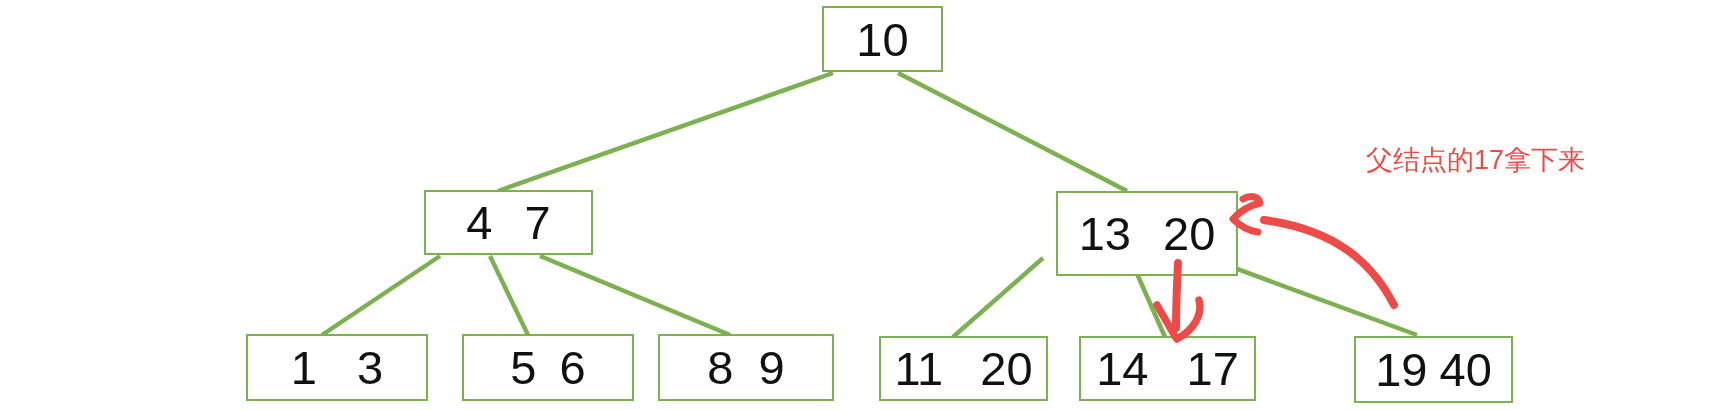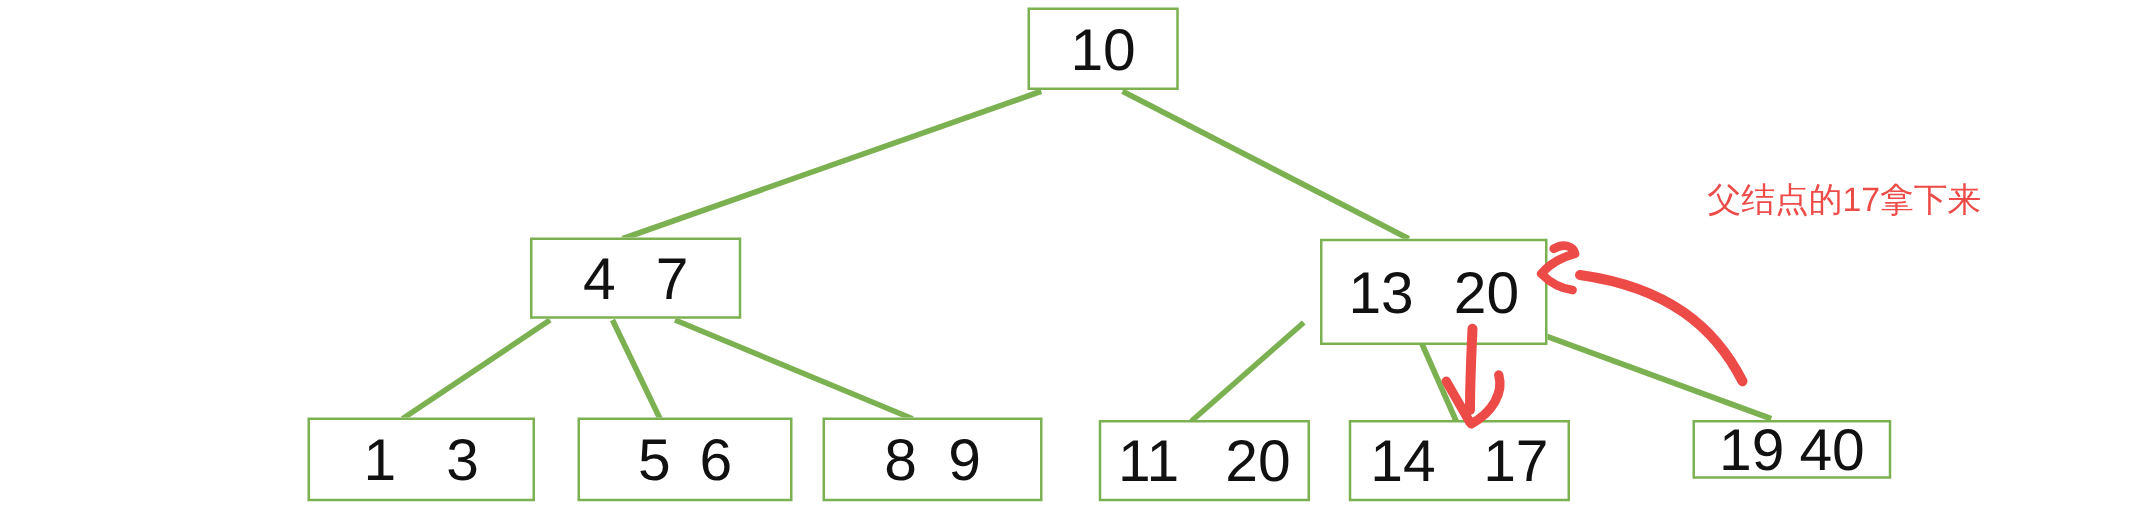--- a/index.html
+++ b/index.html
@@ -77,21 +77,21 @@
         <span class="node-key">9</span>
       </div>
       <div class="tree-node" style="left: 863px; top: 336px; width: 169px; height: 65px; gap: 37px;">
         <span class="node-key">11</span>
         <span class="node-key">20</span>
       </div>
       <div class="tree-node" style="left: 1063px; top: 336px; width: 177px; height: 65px; gap: 38px;">
         <span class="node-key">14</span>
         <span class="node-key">17</span>
       </div>
-      <div class="tree-node" style="left: 1338px; top: 336px; width: 159px; height: 47px; gap: 12px;">
+      <div class="tree-node" style="left: 1338px; top: 336px; width: 159px; height: 67px; gap: 12px;">
         <span class="node-key">19</span>
         <span class="node-key">40</span>
       </div>
     </div>
 
   <svg id="red-svg" width="1718" height="410" viewBox="0 0 1718 410">
     <path id="down-arrow-shaft" class="red-stroke" stroke-width="8" d="M1178,263 C1177,285 1176,305 1176,328"></path>
     <path id="down-arrow-head" class="red-stroke" stroke-width="7.5" d="M1157,305 L1176,338 M1199,300 C1203,314 1194,330 1177,339"></path>
     <path id="curved-arrow-shaft" class="red-stroke" stroke-width="8" d="M1394,305 C1372,262 1335,230 1264,220"></path>
     <path id="curved-arrow-head" class="red-stroke" stroke-width="7" d="M1243,199 C1251,194 1259,197 1260,203 C1248,206 1239,212 1233,219 C1241,227 1250,231 1258,232"></path>

